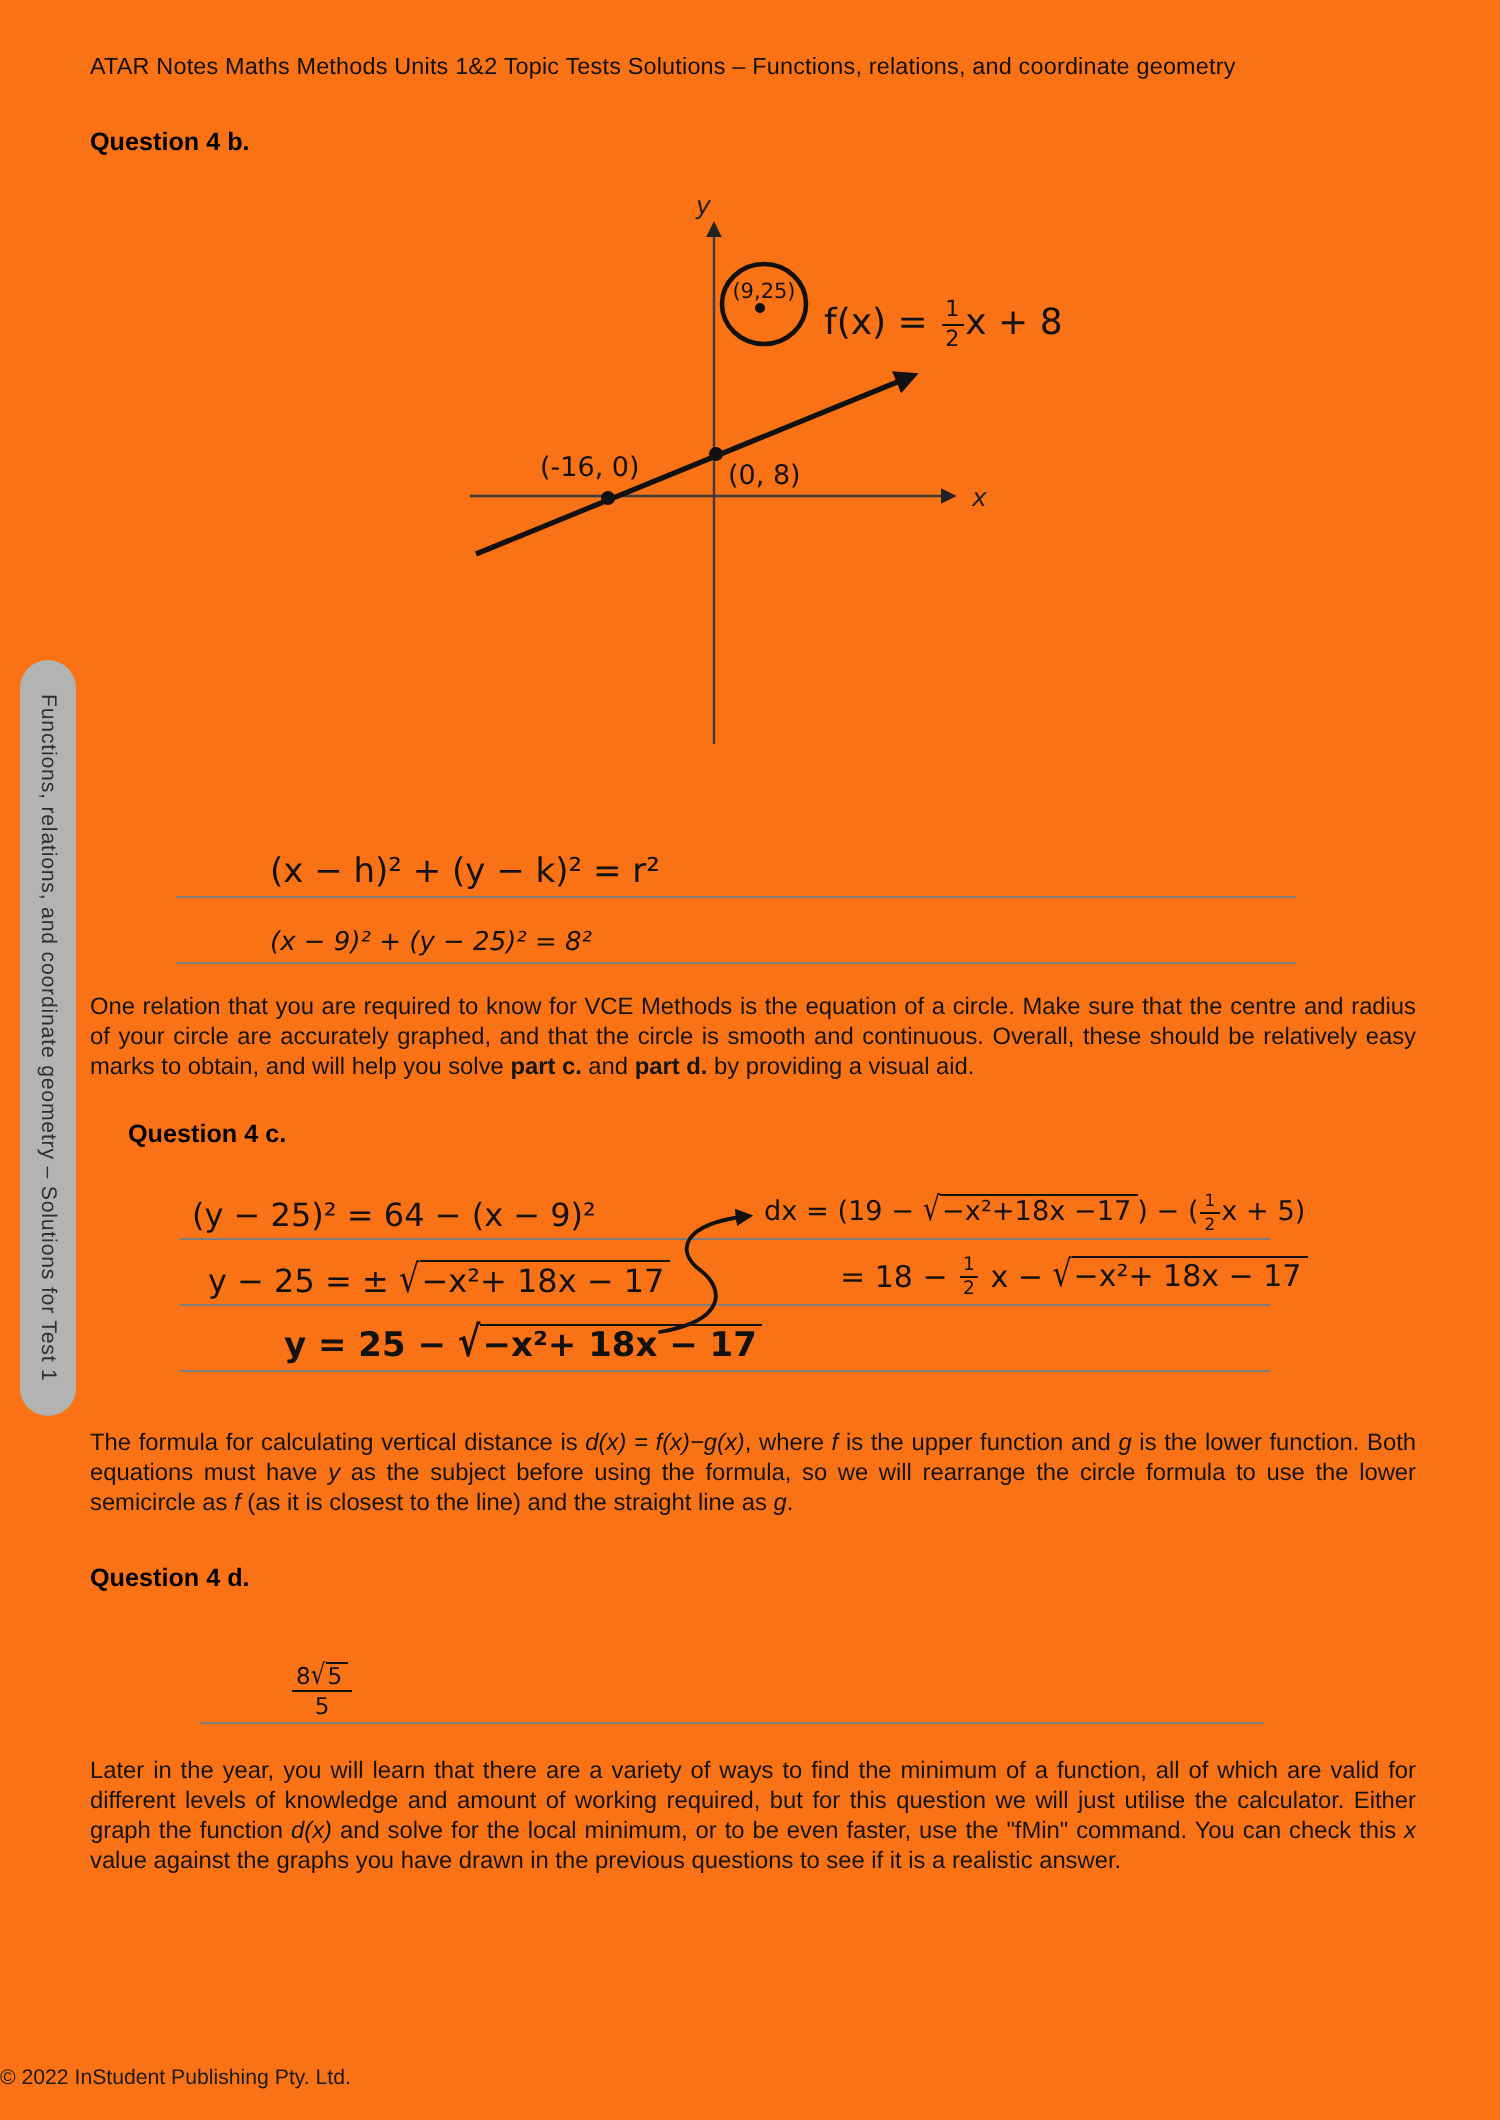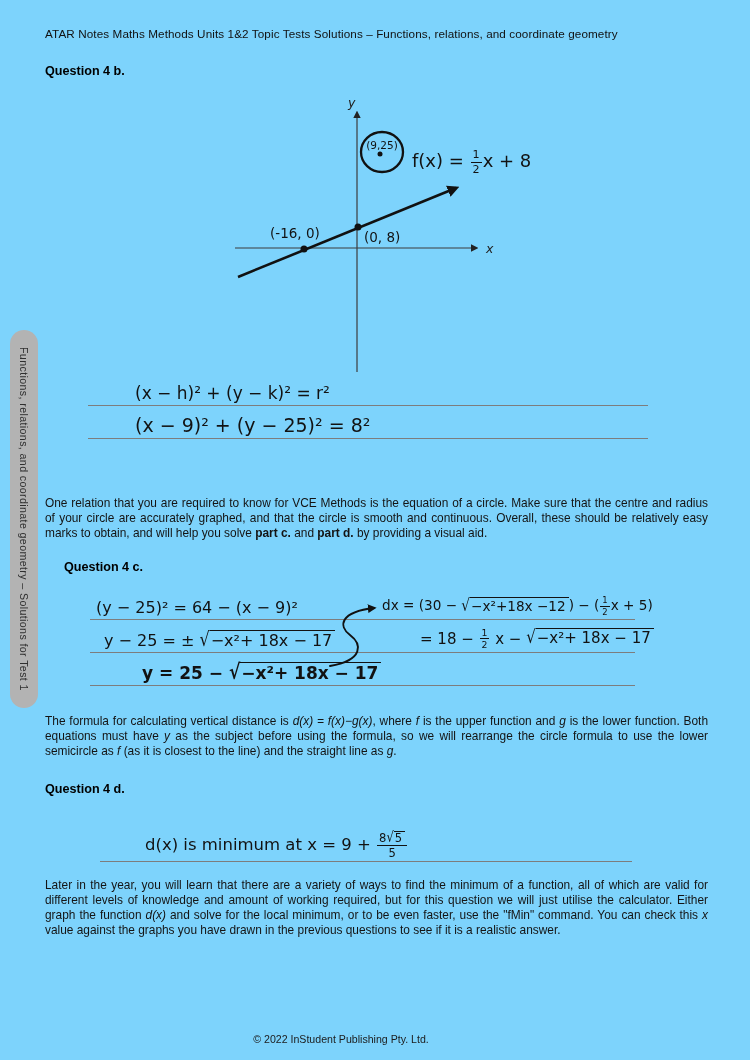--- a/index.html
+++ b/index.html
@@ -1,19 +1,19 @@
 <!DOCTYPE html>
 <html><head>
 <meta charset="utf-8">
 <style>
   * { box-sizing: border-box; margin: 0; padding: 0; }
   html,body { background:#e8e8e8; }
   .page {
     position: relative; width: 750px; height: 1060px; margin: 0 auto;
-    background: #7dd3fc; font-family: "Liberation Sans", sans-serif;
+    background: #f97316; font-family: "Liberation Sans", sans-serif;
     color: #111; overflow: hidden;
   }
   .header {
     position: absolute; left: 45px; top: 27px; width: 660px;
     font-size: 11.7px; color: #111; letter-spacing: 0.1px;
   }
   .qheading { position: absolute; left: 45px; font-size: 12.6px; font-weight: bold; color:#000; }
   .para {
     position: absolute; left: 45px; width: 663px;
     font-size: 11.9px; line-height: 15px; text-align: justify; color:#141414;
@@ -55,21 +55,21 @@
 
   .graph-svg { position: absolute; left: 220px; top: 95px; }
   .fx-label { position: absolute; left: 412px; top: 149px; font-size: 18px; white-space: nowrap; }
   .hand-text { font-family: "DejaVu Sans", sans-serif; fill: #121212; }
   .axis-text { font-family: "DejaVu Sans", sans-serif; font-style: italic; fill: #222; }
 
   .arrow-svg { position: absolute; }
 
   .pageno { position: absolute; top: 1014px; left: 0; width: 750px; text-align: center;
             font-size: 12.6px; font-weight: bold; color:#000; }
-  .copyright { position: absolute; top: 1033px; left: 0; width: 682px; text-align: center;
+  .copyright { position: absolute; top: 1033px; left: 0; width: 682px; text-align: left;
             font-size: 10.6px; color: #1c1c1c; }
 </style>
 </head>
 <body>
 
 <div class="page">
 
   <div class="header">ATAR Notes Maths Methods Units 1&amp;2 Topic Tests Solutions – Functions, relations, and coordinate geometry</div>
 
   <div class="sidebar-tab">
@@ -106,37 +106,37 @@
     <text class="hand-text" x="144" y="147" font-size="13.5">(0, 8)</text>
   </svg>
 
   <div class="fx-label hw">
     <span>f(x) = </span><span class="frac">
         <span class="num">1</span>
         <span class="den">2</span>
       </span><span>x + 8</span>
   </div>
 
-  <div class="eqblock" style="left:88px; top:376px; width:560px;">
+  <div class="eqblock" style="left:88px; top:419px; width:560px;">
     <div class="eqrow" style="height:30px;">
       <span class="eq hw" style="left:47px; font-size:17px;">(x − h)² + (y − k)² = r²</span>
     </div>
     <div class="eqrow" style="height:33px;">
-      <span class="eq hw" style="left:47px; font-size:19px;">(x − 9)² + (y − 25)² = 8²</span>
+      <span class="eq hw" style="left:47px; font-size:13px;font-style:italic;">(x − 9)² + (y − 25)² = 8²</span>
     </div>
   </div>
 
   <p class="para" style="top:496px;"><span>One relation that you are required to know for VCE Methods is the equation of a circle. Make sure that the centre and radius of your circle are accurately graphed, and that the circle is smooth and continuous. Overall, these should be relatively easy marks to obtain, and will help you solve </span><span class="b">part c.</span><span> and </span><span class="b">part d.</span><span> by providing a visual aid.</span></p>
 
   <div class="qheading" style="top:560px;margin-left:19px;">Question 4 c.</div>
 
   <div class="eqblock" style="left:90px; top:590px; width:545px;">
     <div class="eqrow" style="height:30px;">
       <span class="eq hw" style="left:6px; font-size:16px;">(y − 25)² = 64 − (x − 9)²</span>
-      <span class="eq hw" style="left:292px; font-size:13.6px;"><span>dx = (30 − </span><span class="sqrt"><span class="rsign">√</span><span class="rbody">−x²+18x −12</span></span><span>) − (</span><span class="frac">
+      <span class="eq hw" style="left:292px; font-size:13.6px;"><span>dx = (19 − </span><span class="sqrt"><span class="rsign">√</span><span class="rbody">−x²+18x −17</span></span><span>) − (</span><span class="frac">
             <span class="num">1</span>
             <span class="den">2</span>
           </span><span>x + 5)</span></span>
     </div>
     <div class="eqrow" style="height:33px;">
       <span class="eq hw" style="left:14px; font-size:16px;"><span>y − 25  =  ± </span><span class="sqrt"><span class="rsign">√</span><span class="rbody">−x²+ 18x − 17</span></span></span>
       <span class="eq hw" style="left:330px; font-size:15px;"><span>=  18 − </span><span class="frac">
             <span class="num">1</span>
             <span class="den">2</span>
           </span><span> x − </span><span class="sqrt"><span class="rsign">√</span><span class="rbody">−x²+ 18x − 17</span></span></span>
@@ -149,21 +149,21 @@
       <path d="M2 64 C 36 58, 34 42, 22 33 C 10 24, 12 10, 46 6" fill="none" stroke="#111" stroke-width="1.9" stroke-linecap="round" marker-end="url(#arrLine)"></path>
     </svg>
   </div>
 
   <p class="para" style="top:714px;"><span>The formula for calculating vertical distance is </span><span class="mvar">d(x) = f(x)−g(x)</span><span>, where </span><span class="mvar">f</span><span> is the upper function and </span><span class="mvar">g</span><span> is the lower function. Both equations must have </span><span class="mvar">y</span><span> as the subject before using the formula, so we will rearrange the circle formula to use the lower semicircle as </span><span class="mvar">f</span><span> (as it is closest to the line) and the straight line as </span><span class="mvar">g</span><span>.</span></p>
 
   <div class="qheading" style="top:782px;">Question 4 d.</div>
 
   <div class="eqblock" style="left:100px; top:826px; width:532px;">
     <div class="eqrow" style="height:36px;">
-      <span class="eq hw" style="left:45px; font-size:16.5px;"><span>d(x)  is  minimum  at  x =  9 + </span><span class="frac" style="font-size:0.7em;">
+      <span class="eq hw" style="left:45px; font-size:16.5px;"><span class="frac" style="font-size:0.7em;">
             <span class="num">
               <span>8</span>
               <span class="sqrt"><span class="rsign">√</span><span class="rbody">5</span></span>
             </span>
             <span class="den">5</span>
           </span></span>
     </div>
   </div>
 
   <p class="para" style="top:878px;"><span>Later in the year, you will learn that there are a variety of ways to find the minimum of a function, all of which are valid for different levels of knowledge and amount of working required, but for this question we will just utilise the calculator. Either graph the function </span><span class="mvar">d(x)</span><span> and solve for the local minimum, or to be even faster, use the "fMin" command. You can check this </span><span class="mvar">x</span><span> value against the graphs you have drawn in the previous questions to see if it is a realistic answer.</span></p>

